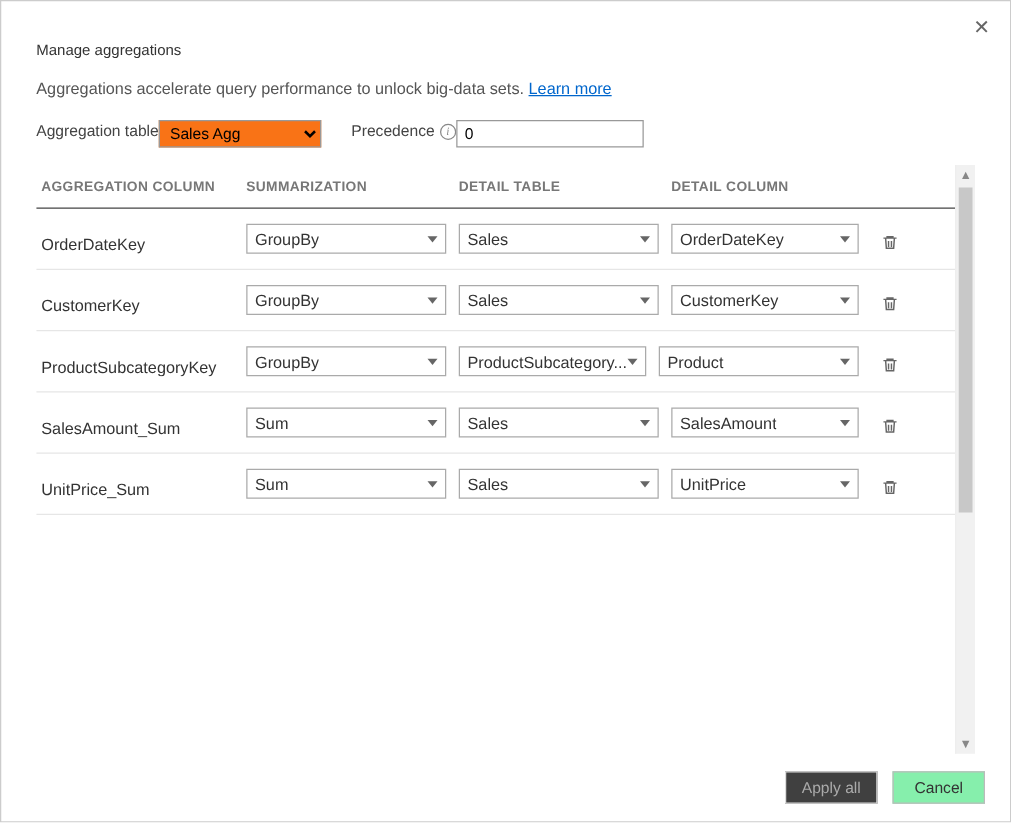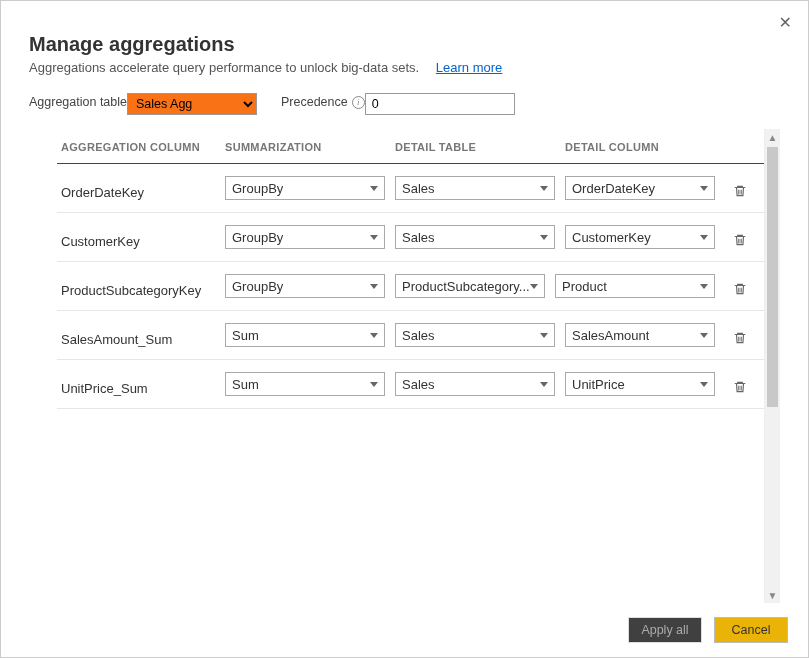--- a/index.html
+++ b/index.html
@@ -31,35 +31,34 @@
     line-height: 1;
   }
   .content {
     padding: 32px 28px 0 28px;
     flex: 1;
     display: flex;
     flex-direction: column;
     min-height: 0;
   }
   .title {
-    font-size: 20px;
-    font-weight: 700;
+    font-size: 12px;
+    font-weight: 400;
     color: #333;
-    margin-bottom: 4px;
+    margin-bottom: 16px;
   }
   .subtitle {
     font-size: 13px;
     color: #555;
     margin-bottom: 18px;
   }
   .subtitle a {
     color: #0066cc;
     text-decoration: underline;
     cursor: pointer;
-    margin-left: 13px;
   }
   .controls-row {
     display: flex;
     gap: 24px;
     margin-bottom: 14px;
   }
   .control-group {
     display: flex;
     flex-direction: row;
   }
@@ -101,21 +100,20 @@
     width: 150px;
   }
   .table-area {
     flex: 1;
     display: flex;
     min-height: 0;
   }
   .table-scroll {
     flex: 1;
     overflow-y: auto;
-    margin-left: 28px;
   }
   .table-header {
     display: flex;
     padding: 12px 0 10px 0;
     border-bottom: 1px solid #444;
   }
   .th {
     font-size: 11px;
     font-weight: 600;
     color: #777;
@@ -207,21 +205,21 @@
   .footer {
     display:flex;
     justify-content: flex-end;
     gap: 12px;
     padding: 14px 20px;
   }
   .btn {
     min-width: 74px;
     height: 26px;
     border: 1px solid #bbb;
-    background: #eab308;
+    background: #86efac;
     font-size: 12.5px;
     color: #333;
     cursor: pointer;
   }
   .btn.disabled {
     color: #aaa;
     background: #404040;
     border-color: #ddd;
     cursor: default;
   }

